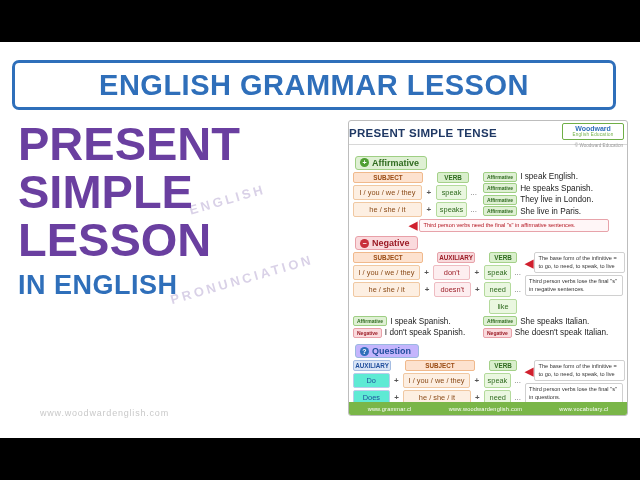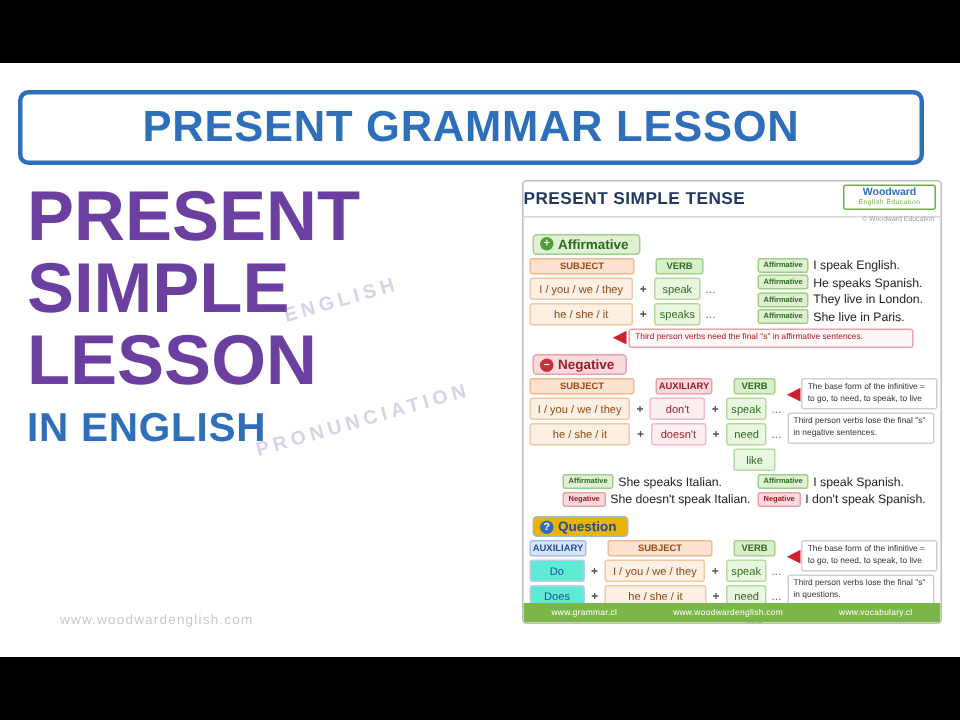--- a/index.html
+++ b/index.html
@@ -113,21 +113,21 @@
   }
   .secHead .sign {
     display: inline-flex; align-items: center; justify-content: center;
     width: 9px; height: 9px; border-radius: 50%;
     color: #fff; font-size: 7px; font-weight: bold; line-height: 1;
   }
   .sec-aff { background: #dff0d4; color: #2f6b1f; border: 1px solid #9fcf84; }
   .sec-aff .sign { background: #4f9f32; }
   .sec-neg { background: #fadadd; color: #9b1c26; border: 1px solid #e8a0a8; }
   .sec-neg .sign { background: #c9303c; }
-  .sec-que { background: #eab308; color: #1f4e9c; border: 1px solid #9ab8e0; }
+  .sec-que { background: #c4b5fd; color: #1f4e9c; border: 1px solid #9ab8e0; }
   .sec-que .sign { background: #2f6fba; }
 
   
   .boxRow { display: flex; align-items: center; gap: 3px; }
   .colHead {
     font-size: 6.3px; font-weight: bold; text-align: center;
     border-radius: 2px; padding: 1px 0;
   }
   .cell {
     font-size: 7.4px; text-align: center;
@@ -141,21 +141,21 @@
   .subjCell { background: #fdefe2; color: #8a4a17; border: 1px solid #f0c8a2; }
   .verbHead { background: #d9efcc; color: #2f6b1f; border: 1px solid #a5d189; }
   .verbCell { background: #eaf7e0; color: #2f6b1f; border: 1px solid #b4da9c; }
   .auxHead  { background: #f8d9dc; color: #9b1c26; border: 1px solid #e7a3aa; }
   .auxCell  { background: #fdeef0; color: #9b1c26; border: 1px solid #eebcc2; }
   .auxHeadB { background: #d9e5f6; color: #1f4e9c; border: 1px solid #a5bde2; }
   .auxCellB { background: #5eead4; color: #1f4e9c; border: 1px solid #b9cdec; }
 
   
   .exList { display: flex; flex-direction: column; gap: 1.5px; }
-  .exRow { display: flex; align-items: center; gap: 3px; margin-left: 22px; }
+  .exRow { display: flex; align-items: center; gap: 3px; }
   .tag {
     font-size: 5px; font-weight: bold; border-radius: 2px;
     padding: 1px 3px; white-space: nowrap;
   }
   .tag-aff { background: #dff0d4; color: #2f6b1f; border: 1px solid #9fcf84; }
   .tag-neg { background: #fadadd; color: #9b1c26; border: 1px solid #e8a0a8; }
   .exText { font-size: 8.2px; color: #222; white-space: nowrap; }
 
   .noteBox {
     font-size: 5.6px; color: #333; line-height: 1.35;
@@ -190,21 +190,21 @@
   #wm1 { left: 188px; top: 150px; font-size: 13px; letter-spacing: 3px; transform: rotate(-16deg); }
   #wm2 { left: 168px; top: 230px; font-size: 13px; letter-spacing: 3px; transform: rotate(-16deg); }
 </style>
 </head>
 <body>
 
 <div id="stage">
   <div id="frame">
 
     <div id="banner">
-      <div class="txt">PRESENT GRAMMAR LESSON</div>
+      <div class="txt">ENGLISH GRAMMAR LESSON</div>
     </div>
 
     <div id="leftTitle">
       <div class="line">PRESENT</div>
       <div class="line">SIMPLE</div>
       <div class="line">LESSON</div>
       <div class="sub">IN ENGLISH</div>
     </div>
     <div id="leftUrl">www.woodwardenglish.com</div>
 
@@ -320,40 +320,40 @@
             <div style="display:flex;align-items:center;gap:1px;">
               <span class="arrow">◀</span>
               <span class="noteBox" style="width:92px;">The base form of the infinitive = to go, to need, to speak, to live</span>
             </div>
             <div class="noteBox" style="width:98px;margin-top:2px;">Third person verbs lose the final "s" in negative sentences.</div>
           </div>
         </div>
 
         <div class="exList" style="margin-top:2px;">
           <div style="display:flex;gap:6px;">
+            <div style="width:124px;">
+              <div class="exRow">
+                <span class="tag tag-aff">Affirmative</span>
+                <span class="exText">I speak Spanish.</span>
+              </div>
+              <div class="exRow" style="margin-top:1.5px;">
+                <span class="tag tag-neg">Negative</span>
+                <span class="exText">I don't speak Spanish.</span>
+              </div>
+            </div>
             <div style="width:124px;">
               <div class="exRow">
                 <span class="tag tag-aff">Affirmative</span>
                 <span class="exText">She speaks Italian.</span>
               </div>
               <div class="exRow" style="margin-top:1.5px;">
                 <span class="tag tag-neg">Negative</span>
                 <span class="exText">She doesn't speak Italian.</span>
               </div>
             </div>
-            <div style="width:124px;">
-              <div class="exRow">
-                <span class="tag tag-aff">Affirmative</span>
-                <span class="exText">I speak Spanish.</span>
-              </div>
-              <div class="exRow" style="margin-top:1.5px;">
-                <span class="tag tag-neg">Negative</span>
-                <span class="exText">I don't speak Spanish.</span>
-              </div>
-            </div>
           </div>
         </div>
       </div>
 
       <div class="section" style="margin-top:2px;">
         <div class="secHead sec-que">
           <span class="sign">?</span>
           <span>Question</span>
         </div>
 

